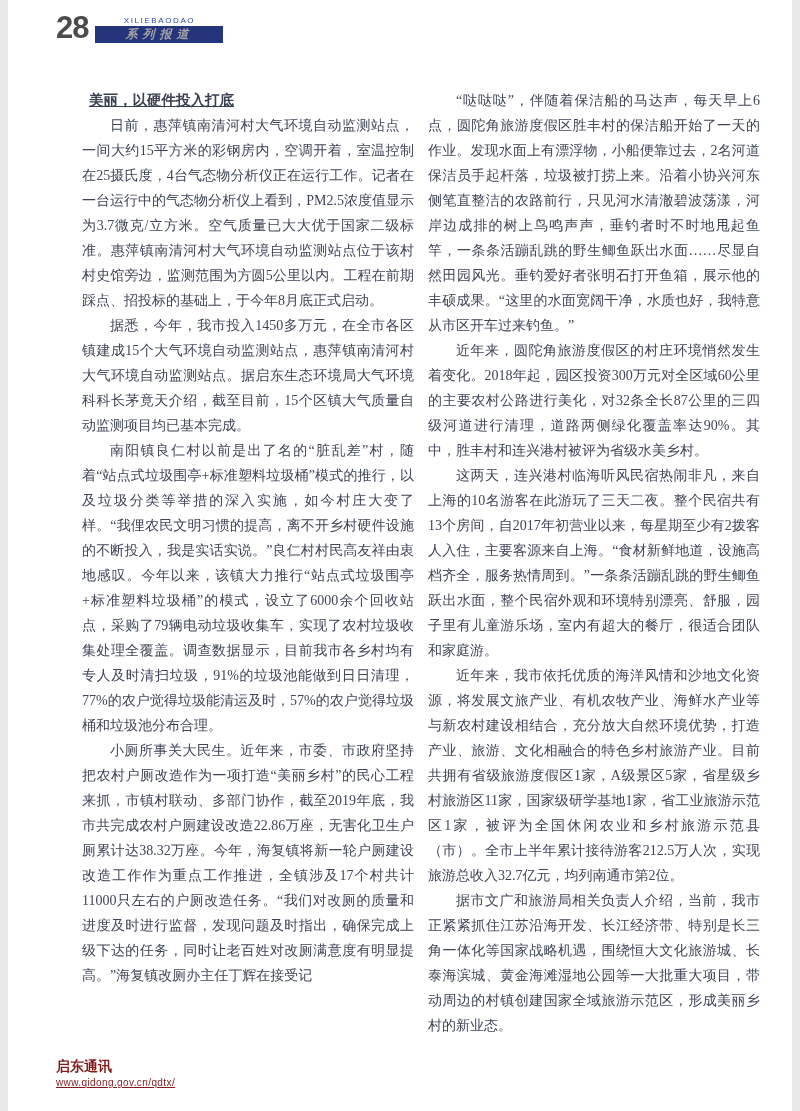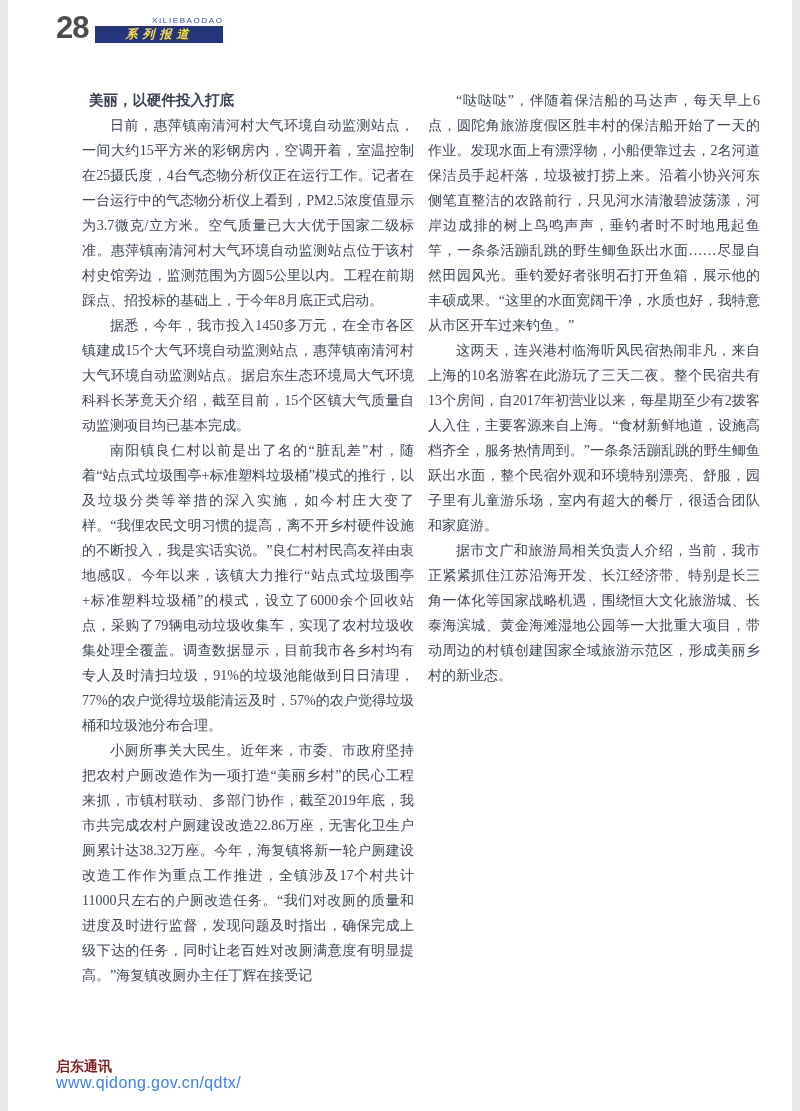--- a/index.html
+++ b/index.html
@@ -11,43 +11,43 @@
   }
   
   .hdr{position:absolute; top:13px; left:48px; display:flex; align-items:flex-end;}
   .page-num{
     font-family:"Liberation Sans", sans-serif; font-weight:bold;
     font-size:31px; line-height:30px; color:#4c4c4e; letter-spacing:-1px;
   }
   .section-block{margin-left:7px;}
   .pinyin{
     font-family:"Liberation Sans", sans-serif; font-size:8px; line-height:9px;
-    color:#2f4a9e; letter-spacing:1.6px; text-align:right; margin-bottom:1px;
+    color:#2f4a9e; letter-spacing:1.6px; text-align:center; margin-bottom:1px;
   }
   .section-bar{
-    width:128px; height:17px; background:#24357c; color:#fde047;
+    width:128px; height:17px; background:#24357c; color:#a3a3a3;
     text-align:center; font-size:12px; font-weight:bold; font-style:italic;
     letter-spacing:5px; line-height:17px;
   }
   
   .columns{position:absolute; top:88px; left:74px; display:flex; gap:14px;}
   .col{
     width:332px; height:956px; overflow:hidden;
     font-size:14px; line-height:25px; color:#3f4557;
     text-align:justify;
   }
   .para{margin:0; text-indent:2em;}
   .no-indent{text-indent:0;}
   .headline{margin:0; font-size:14.5px; font-weight:bold; color:#3a4052;}
-  .h-left{padding-left:7px;}
+  .h-left{padding-left:7px;text-decoration:underline;}
   .h-right{padding-left:28px; margin-top:25px;}
   
   .ftr{position:absolute; left:48px; top:1059px; font-family:"Liberation Sans", sans-serif;}
   .brand{color:#7f1d1d; font-weight:bold; font-size:14px; line-height:15px;}
-  .url{color:#3b82f6; font-size:16px; line-height:14px; margin-top:2px; letter-spacing:.4px;}
+  .url{color:#7f1d1d; font-size:10px; line-height:14px; margin-top:2px; letter-spacing:.4px;text-decoration:underline;}
 </style>
 </head>
 <body>
 
 <div class="page">
 
   <header class="hdr">
     <span class="page-num">28</span>
     <div class="section-block">
       <div class="pinyin">XILIEBAODAO</div>
@@ -63,21 +63,23 @@
       <div>
           <p class="para">日前，惠萍镇南清河村大气环境自动监测站点，一间大约15平方米的彩钢房内，空调开着，室温控制在25摄氏度，4台气态物分析仪正在运行工作。记者在一台运行中的气态物分析仪上看到，PM2.5浓度值显示为3.7微克/立方米。空气质量已大大优于国家二级标准。惠萍镇南清河村大气环境自动监测站点位于该村村史馆旁边，监测范围为方圆5公里以内。工程在前期踩点、招投标的基础上，于今年8月底正式启动。</p>
           <p class="para">据悉，今年，我市投入1450多万元，在全市各区镇建成15个大气环境自动监测站点，惠萍镇南清河村大气环境自动监测站点。据启东生态环境局大气环境科科长茅竟天介绍，截至目前，15个区镇大气质量自动监测项目均已基本完成。</p>
           <p class="para">南阳镇良仁村以前是出了名的“脏乱差”村，随着“站点式垃圾围亭+标准塑料垃圾桶”模式的推行，以及垃圾分类等举措的深入实施，如今村庄大变了样。“我俚农民文明习惯的提高，离不开乡村硬件设施的不断投入，我是实话实说。”良仁村村民高友祥由衷地感叹。今年以来，该镇大力推行“站点式垃圾围亭+标准塑料垃圾桶”的模式，设立了6000余个回收站点，采购了79辆电动垃圾收集车，实现了农村垃圾收集处理全覆盖。调查数据显示，目前我市各乡村均有专人及时清扫垃圾，91%的垃圾池能做到日日清理，77%的农户觉得垃圾能清运及时，57%的农户觉得垃圾桶和垃圾池分布合理。</p>
           <p class="para">小厕所事关大民生。近年来，市委、市政府坚持把农村户厕改造作为一项打造“美丽乡村”的民心工程来抓，市镇村联动、多部门协作，截至2019年底，我市共完成农村户厕建设改造22.86万座，无害化卫生户厕累计达38.32万座。今年，海复镇将新一轮户厕建设改造工作作为重点工作推进，全镇涉及17个村共计11000只左右的户厕改造任务。“我们对改厕的质量和进度及时进行监督，发现问题及时指出，确保完成上级下达的任务，同时让老百姓对改厕满意度有明显提高。”海复镇改厕办主任丁辉在接受记</p>
         </div>
     </div>
     <div class="col">
       <div>
           <p class="para">“哒哒哒”，伴随着保洁船的马达声，每天早上6点，圆陀角旅游度假区胜丰村的保洁船开始了一天的作业。发现水面上有漂浮物，小船便靠过去，2名河道保洁员手起杆落，垃圾被打捞上来。沿着小协兴河东侧笔直整洁的农路前行，只见河水清澈碧波荡漾，河岸边成排的树上鸟鸣声声，垂钓者时不时地甩起鱼竿，一条条活蹦乱跳的野生鲫鱼跃出水面……尽显自然田园风光。垂钓爱好者张明石打开鱼箱，展示他的丰硕成果。“这里的水面宽阔干净，水质也好，我特意从市区开车过来钓鱼。”</p>
+          <p class="para">近年来，圆陀角旅游度假区的村庄环境悄然发生着变化。2018年起，园区投资300万元对全区域60公里的主要农村公路进行美化，对32条全长87公里的三四级河道进行清理，道路两侧绿化覆盖率达90%。其中，胜丰村和连兴港村被评为省级水美乡村。</p>
           <p class="para">这两天，连兴港村临海听风民宿热闹非凡，来自上海的10名游客在此游玩了三天二夜。整个民宿共有13个房间，自2017年初营业以来，每星期至少有2拨客人入住，主要客源来自上海。“食材新鲜地道，设施高档齐全，服务热情周到。”一条条活蹦乱跳的野生鲫鱼跃出水面，整个民宿外观和环境特别漂亮、舒服，园子里有儿童游乐场，室内有超大的餐厅，很适合团队和家庭游。</p>
+          <p class="para">近年来，我市依托优质的海洋风情和沙地文化资源，将发展文旅产业、有机农牧产业、海鲜水产业等与新农村建设相结合，充分放大自然环境优势，打造产业、旅游、文化相融合的特色乡村旅游产业。目前共拥有省级旅游度假区1家，A级景区5家，省星级乡村旅游区11家，国家级研学基地1家，省工业旅游示范区1家，被评为全国休闲农业和乡村旅游示范县（市）。全市上半年累计接待游客212.5万人次，实现旅游总收入32.7亿元，均列南通市第2位。</p>
         </div>
       <p class="para"><span>据市文广和旅游局相关负责人介绍，当前，我市正紧紧抓住江苏沿海开发、长江经济带、特别是长三角一体化等国家战略机遇，围绕恒大文化旅游城、长泰海滨城、黄金海滩湿地公园等一大批重大项目，带动周边的村镇创建国家全域旅游示范区，形成美丽乡村的新业态。</span></p>
     </div>
   </main>
 
   <footer class="ftr">
     <div class="brand">启东通讯</div>
     <div class="url">www.qidong.gov.cn/qdtx/</div>
   </footer>
 

